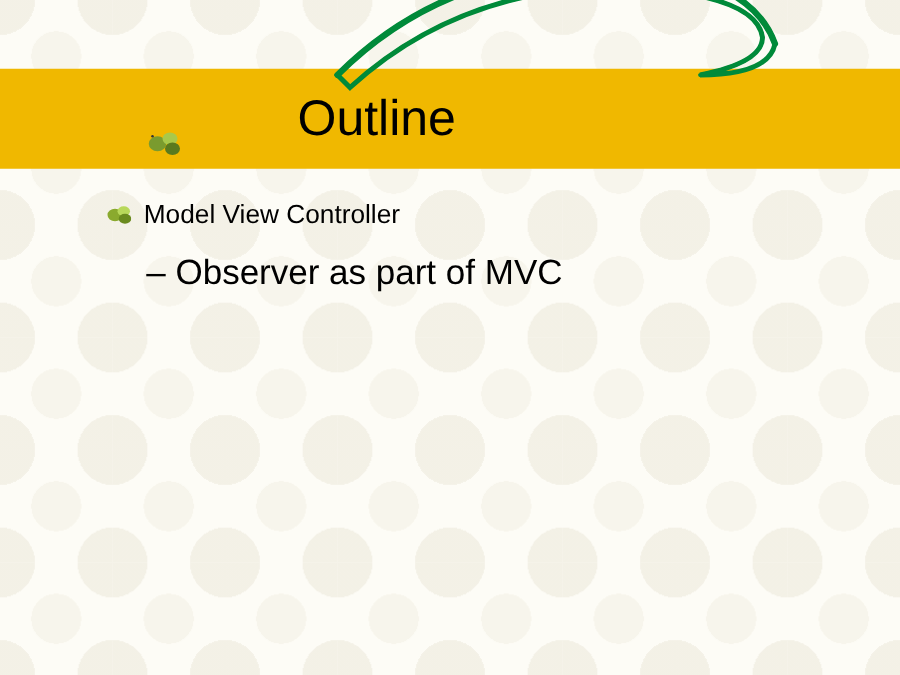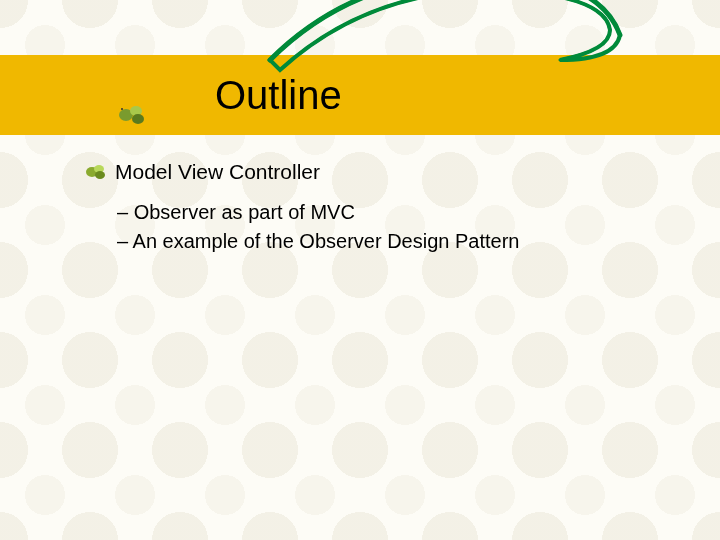--- a/index.html
+++ b/index.html
@@ -49,21 +49,21 @@
     left: 118px;
     top: 50px;
     width: 30px;
     height: 20px;
     z-index: 3;
   }
   .title-text {
     font-size: 40px;
     font-weight: 400;
     color: #000;
-    margin-left: 85px;
+    margin-left: 108px;
   }
   .content {
     position: absolute;
     top: 160px;
     left: 85px;
     right: 40px;
     z-index: 1;
   }
   .top-item {
     display: flex;
@@ -75,21 +75,21 @@
     width: 20px;
     height: 16px;
     flex-shrink: 0;
   }
   .top-text {
     font-size: 21px;
     color: #000;
   }
   .sub-item {
     margin-left: 32px;
-    font-size: 20px;
+    font-size: 28px;
     color: #000;
     line-height: 1.45;
   }
 </style>
 </head>
 <body>
 
 <div class="bg-pattern"></div>
 
 <svg class="swoosh" viewBox="0 0 380 140">
@@ -111,14 +111,13 @@
 <div class="content">
   <div class="top-item">
     <svg class="leaf-bullet" viewBox="0 0 20 16">
       <ellipse cx="7" cy="8" rx="6" ry="5" fill="#8aaa2e"></ellipse>
       <ellipse cx="14" cy="5" rx="5" ry="4" fill="#b8d85a"></ellipse>
       <ellipse cx="15" cy="11" rx="5" ry="4" fill="#6a8a1e"></ellipse>
     </svg>
     <span class="top-text">Model View Controller</span>
   </div>
   <div class="sub-item">– Observer as part of MVC</div>
-  <div class="sub-item">– An example of the Observer Design Pattern</div>
 </div>
 
 </body></html>

